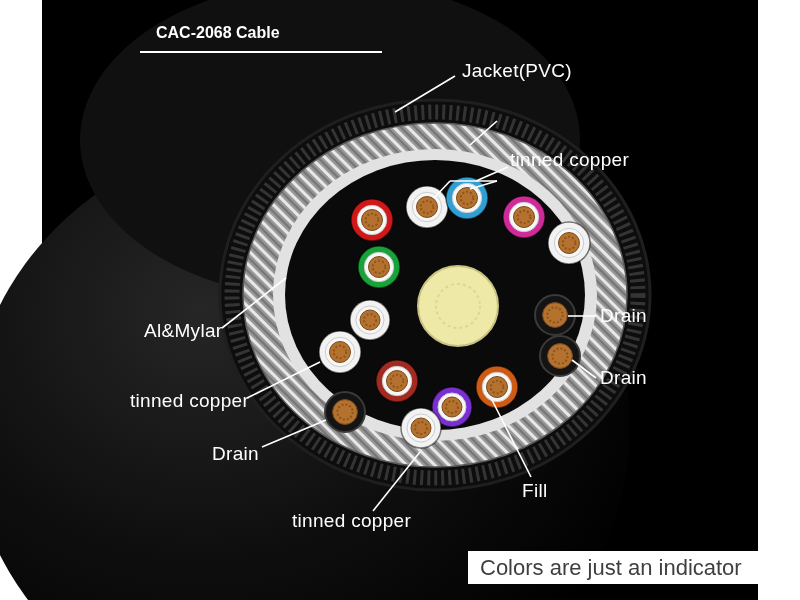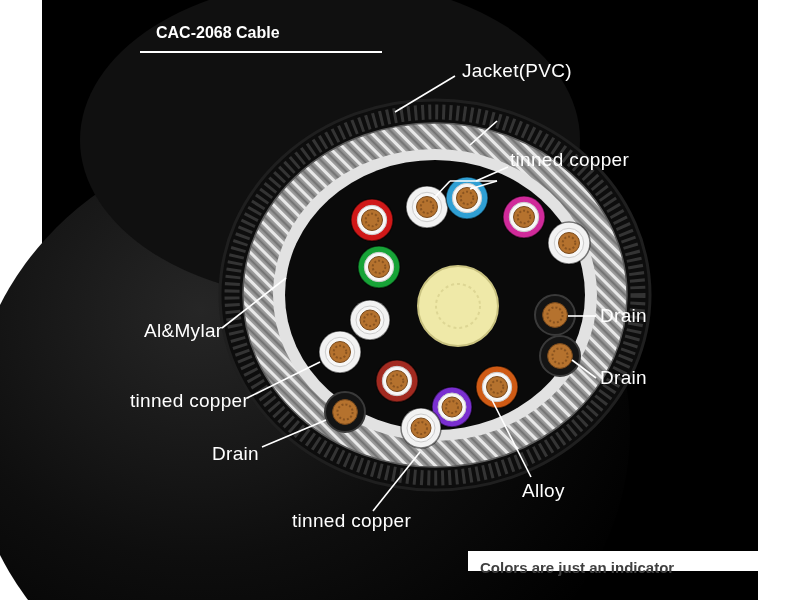--- a/index.html
+++ b/index.html
@@ -1,20 +1,20 @@
 <!DOCTYPE html>
 <html><head>
 <meta charset="utf-8">
 <style>
   html,body{margin:0;padding:0;background:#ffffff;}
   .stage{position:relative;width:800px;height:600px;background:#ffffff;overflow:hidden;font-family:"Liberation Sans",sans-serif;}
   .stage svg{position:absolute;left:0;top:0;}
   .title{position:absolute;left:140px;top:24px;width:226px;color:#ffffff;font-size:16px;font-weight:bold;padding:0 0 9px 16px;border-bottom:2px solid #ffffff;}
   .label{position:absolute;color:#ffffff;font-size:19px;letter-spacing:.3px;white-space:nowrap;}
-  .note{position:absolute;left:468px;top:551px;width:290px;height:20px;box-sizing:border-box;background:#ffffff;color:#3f3f3f;font-size:15px;line-height:33px;padding-left:12px;font-weight:bold;}
+  .note{position:absolute;left:468px;top:551px;width:290px;height:33px;box-sizing:border-box;background:#ffffff;color:#3f3f3f;font-size:22px;line-height:33px;padding-left:12px;}
 </style>
 </head>
 <body>
 
 <div class="stage">
 
   <svg width="800" height="600" viewBox="0 0 800 600">
     <defs>
       <pattern id="braidPat" width="10" height="10" patternUnits="userSpaceOnUse" patternTransform="rotate(45)">
         <rect width="10" height="10" fill="#9a9a9a"></rect>
@@ -154,16 +154,16 @@
   <div class="title">CAC-2068 Cable</div>
 
   <div class="label" style="left:462px;top:60px;text-align:right;">Jacket(PVC)</div>
   <div class="label" style="left:510px;top:149px;">tinned copper</div>
   <div class="label" style="left:600px;top:305px;">Drain</div>
   <div class="label" style="left:600px;top:367px;">Drain</div>
   <div class="label" style="left:128px;top:320px;margin-left:16px;">Al&amp;Mylar</div>
   <div class="label" style="left:130px;top:390px;">tinned copper</div>
   <div class="label" style="left:212px;top:443px;">Drain</div>
   <div class="label" style="left:292px;top:510px;">tinned copper</div>
-  <div class="label" style="left:522px;top:480px;">Alloy</div>
+  <div class="label" style="left:522px;top:480px;">Fill</div>
 
   <div class="note">Colors are just an indicator</div>
 </div>
 
 </body></html>

